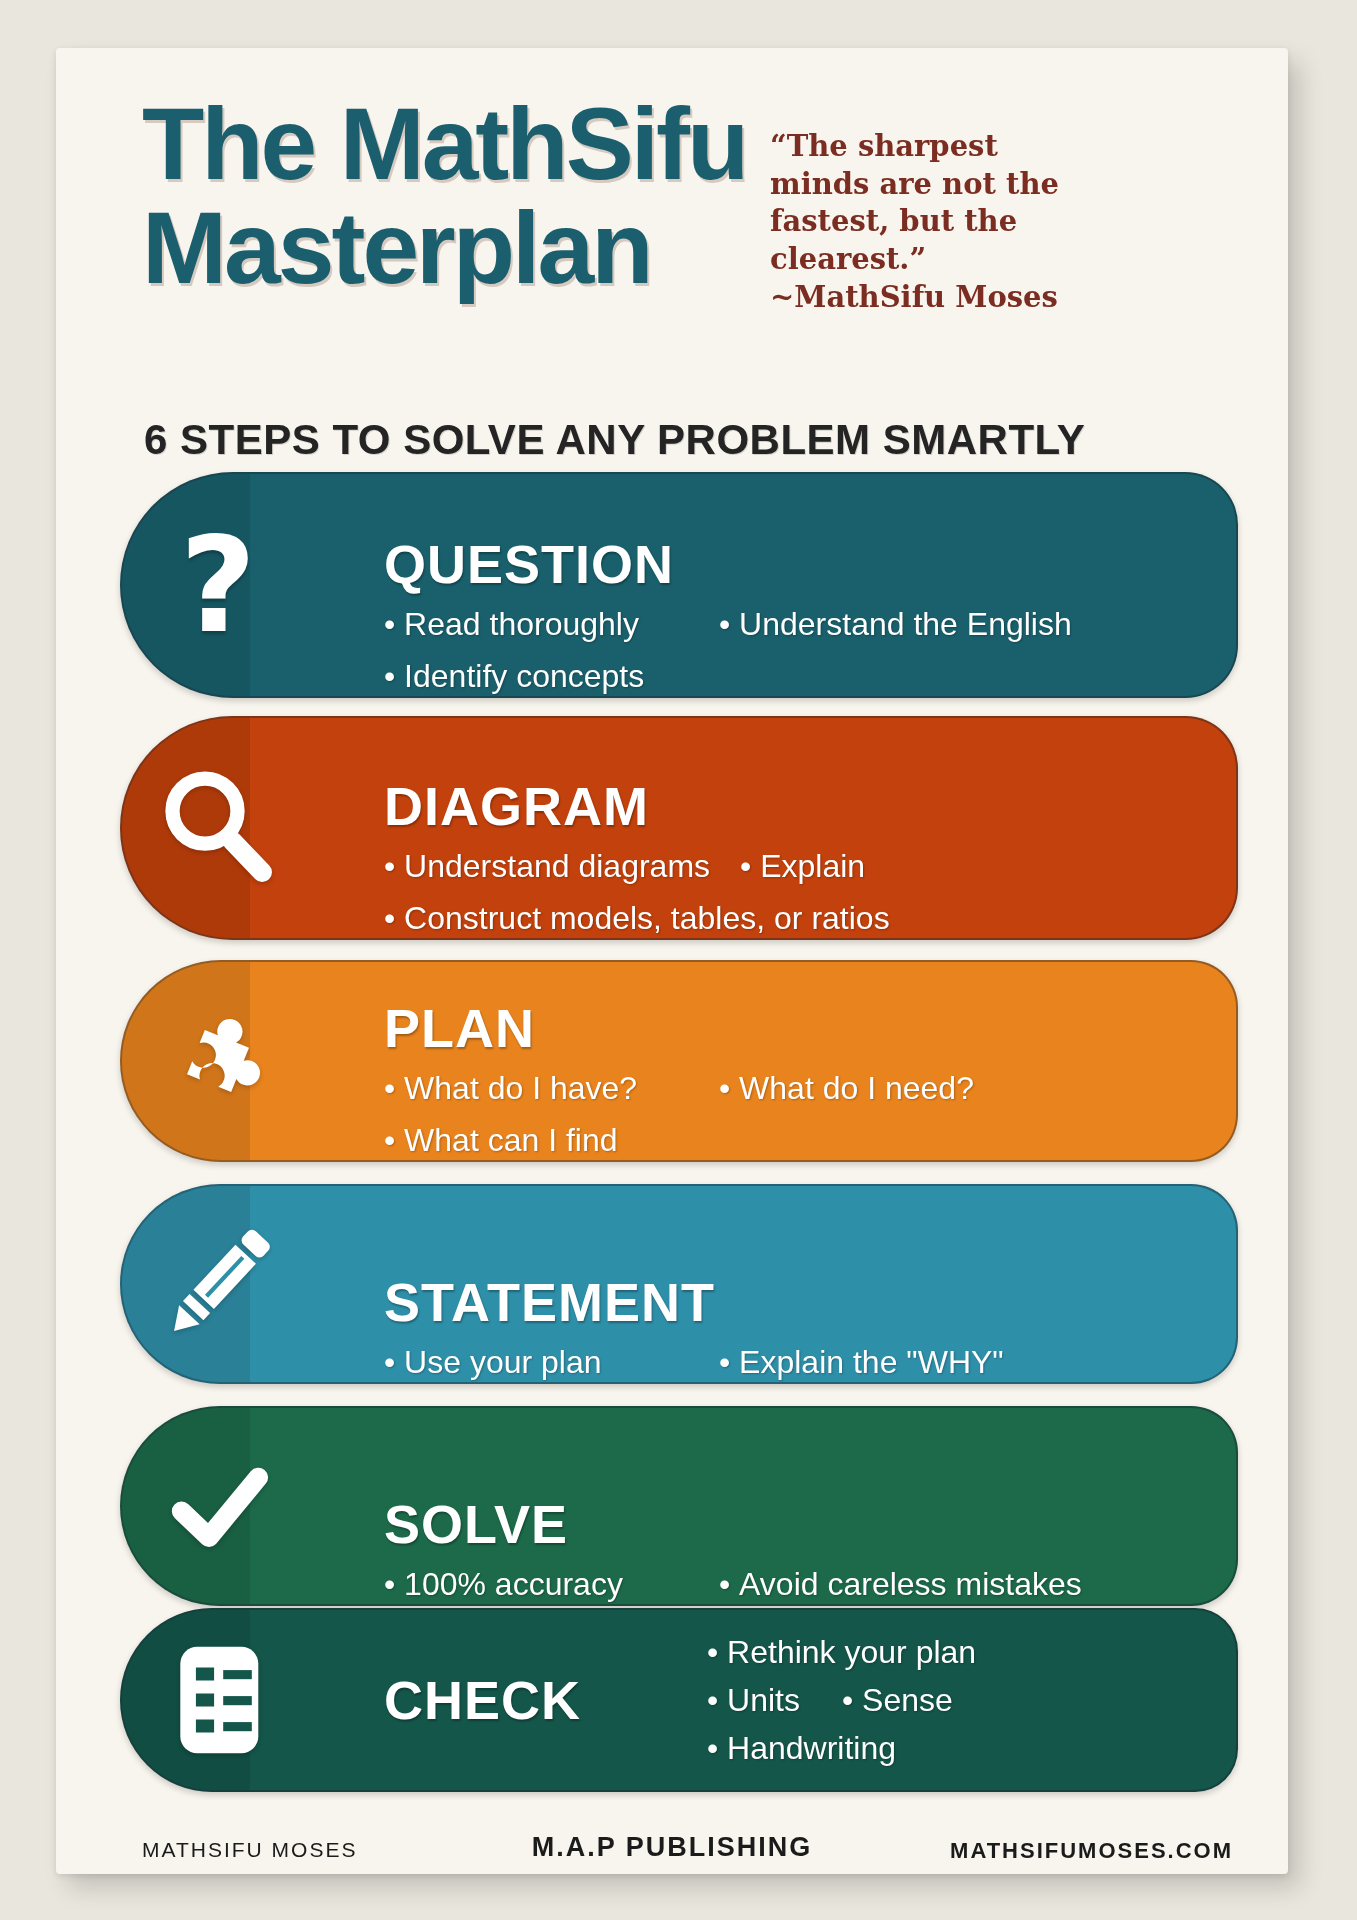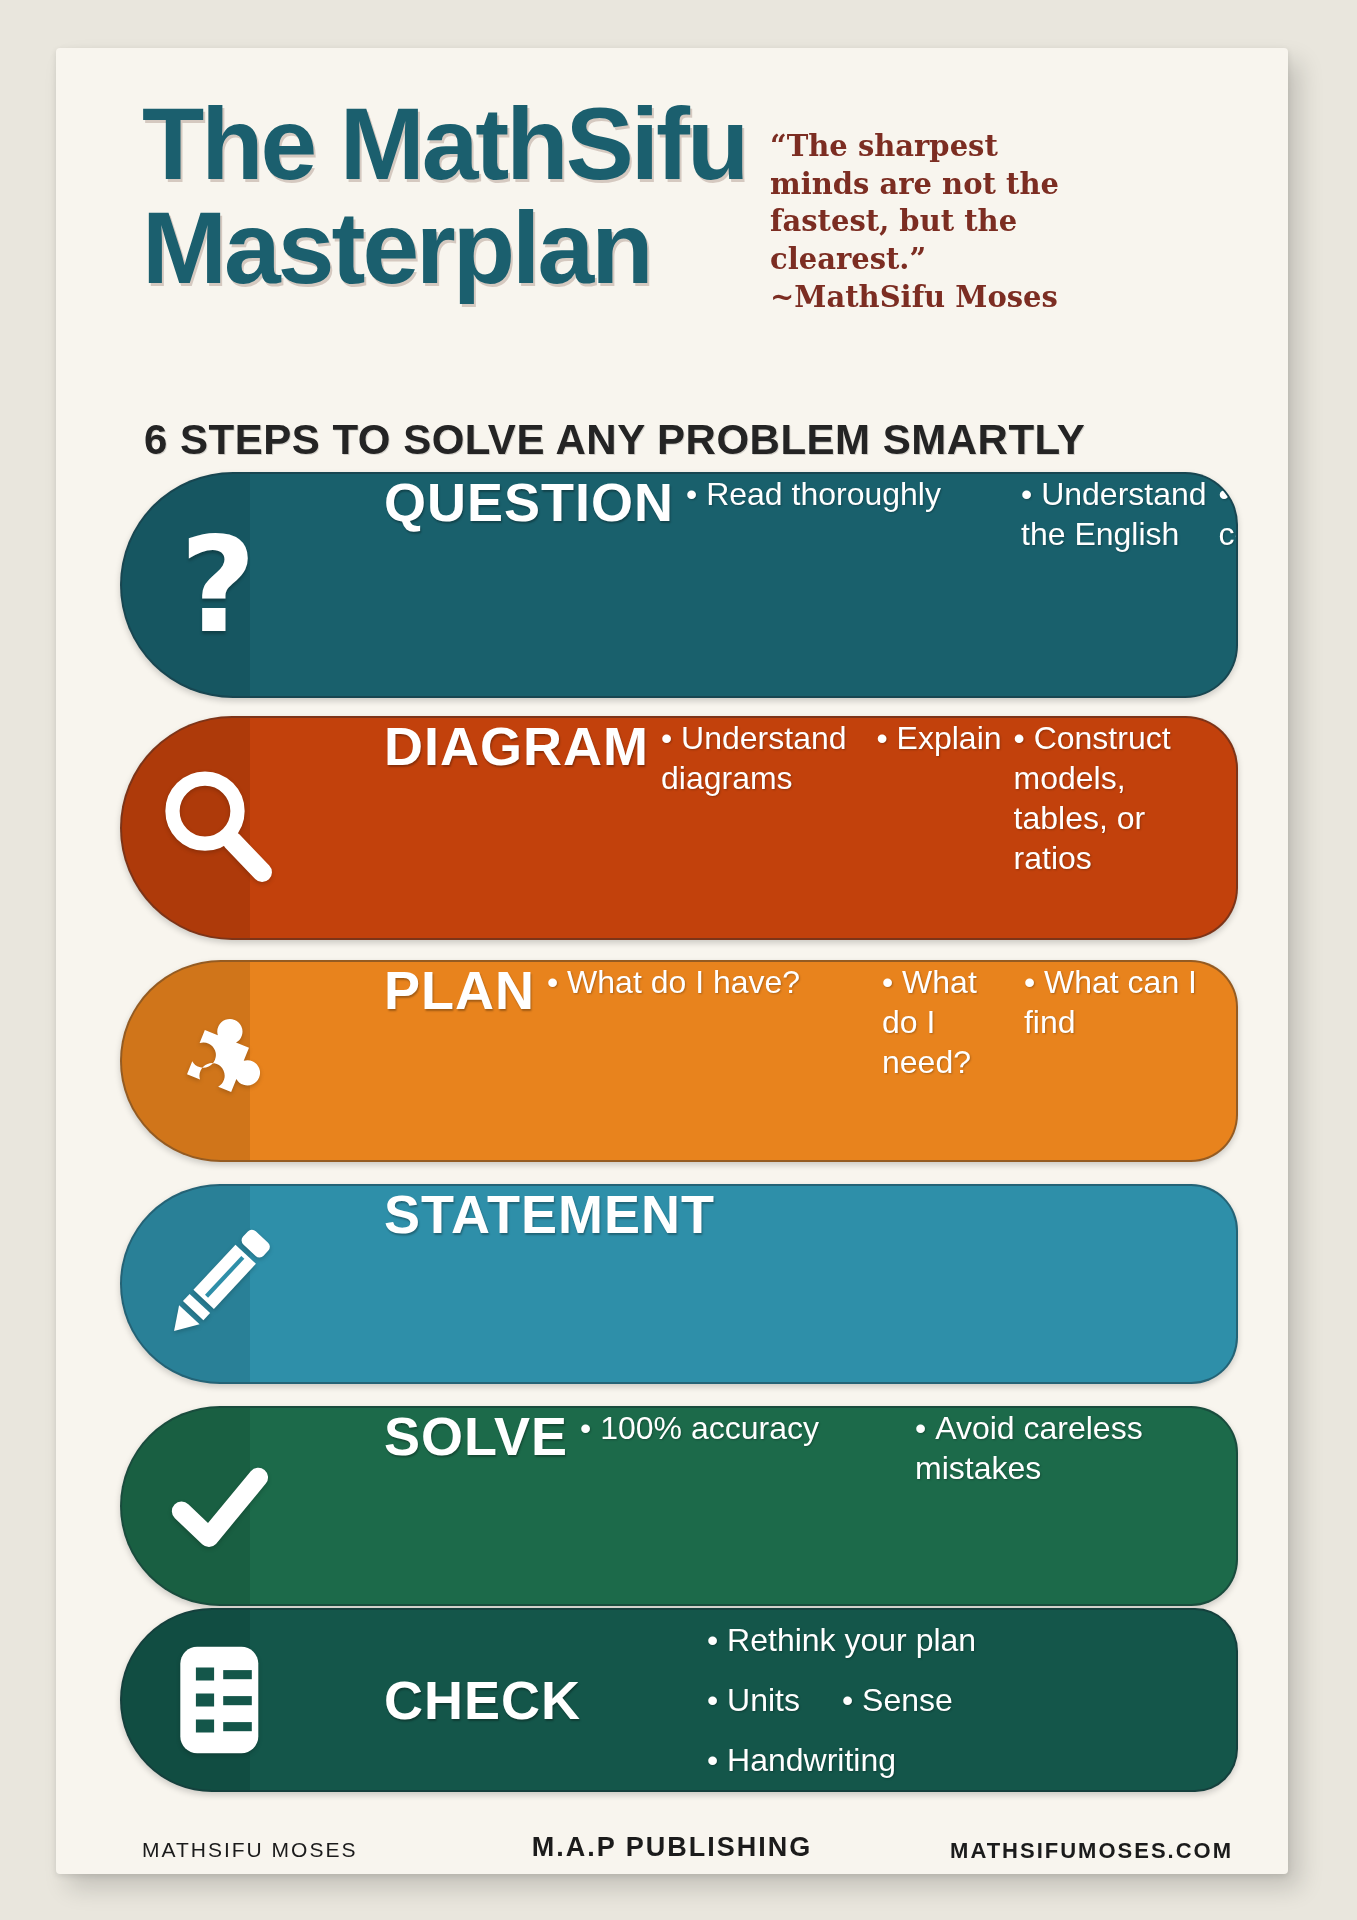--- a/index.html
+++ b/index.html
@@ -43,36 +43,36 @@
   .icon{
     position:absolute;left:16px;top:50%;transform:translateY(-50%);
     width:160px;height:160px;display:flex;align-items:center;justify-content:center;
   }
   .qmark{
     font-family:"DejaVu Sans",sans-serif;font-weight:bold;font-size:132px;
     color:#fff;line-height:1;text-shadow:0 3px 3px rgba(0,0,0,0.25);
   }
   .content{
     position:absolute;left:262px;right:28px;top:0;height:100%;
-    display:flex;flex-direction:row;justify-content:space-between;gap:12px;
+    display:flex;flex-direction:column;justify-content:flex-end;gap:12px;
   }
   .step-title{
     font-size:54px;font-weight:bold;letter-spacing:1px;line-height:1.04;
     text-shadow:1px 2px 2px rgba(0,0,0,0.30);
   }
   .row{display:flex;gap:30px;font-size:32px;line-height:1.25;
     text-shadow:1px 1px 2px rgba(0,0,0,0.25);}
   .bi::before{content:"\2022\00a0 ";}
   .bi.w{min-width:305px;}
   .content-check{
     position:absolute;left:262px;right:28px;top:0;height:100%;
     display:flex;align-items:center;
   }
   .check-title-box{flex:0 0 323px;}
-  .check-bullets{display:flex;flex-direction:column;gap:20px;font-size:32px;
+  .check-bullets{display:flex;flex-direction:column;gap:8px;font-size:32px;
     line-height:1.25;text-shadow:1px 1px 2px rgba(0,0,0,0.25);}
   .check-bullets .row{gap:42px;}
   #pill-question{top:472px;height:226px;}
   #pill-diagram{top:716px;height:224px;}
   #pill-plan{top:960px;height:202px;}
   #pill-statement{top:1184px;height:200px;}
   #pill-solve{top:1406px;height:200px;}
   #pill-check{top:1608px;height:184px;}
   .footer-left{
     position:absolute;left:142px;top:1838px;
@@ -168,20 +168,24 @@
         <rect x="40" y="4" width="20" height="13" rx="4"></rect>
         <rect x="40" y="21" width="20" height="44"></rect>
         <rect x="40" y="69" width="20" height="7"></rect>
         <polygon points="40,80 60,80 50,96"></polygon>
         <line x1="50" y1="24" x2="50" y2="62" stroke="#2e8fa9" stroke-width="3"></line>
       </g>
     </svg>
   </div>
   <div class="content">
     <div class="step-title">STATEMENT</div>
+    <div class="row">
+      <span class="bi w">Use your plan</span>
+      <span class="bi">Explain the "WHY"</span>
+    </div>
   </div>
 </div>
 
 <div class="pill" id="pill-solve" style="background: rgb(28, 106, 74);">
   <div class="icon-zone"></div>
   <div class="icon">
     <svg width="130" height="130" viewBox="0 0 100 100">
       <polyline points="22,54 43,74 81,28" fill="none" stroke="#fff" stroke-width="15" stroke-linecap="round" stroke-linejoin="round"></polyline>
     </svg>
   </div>

